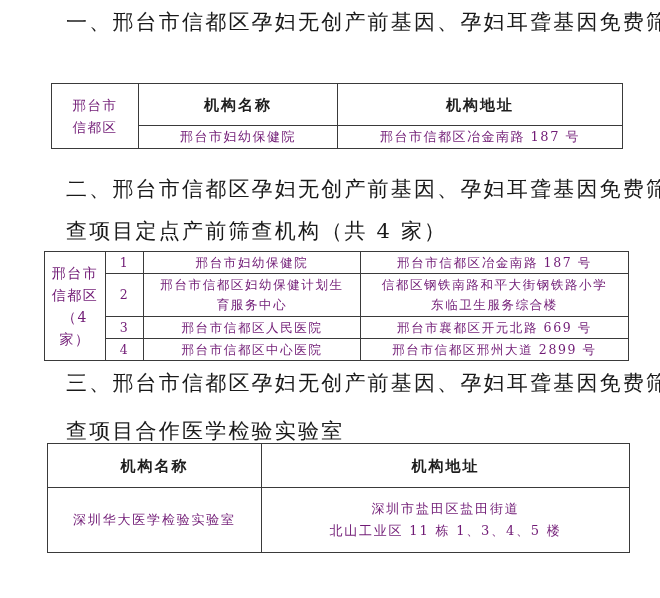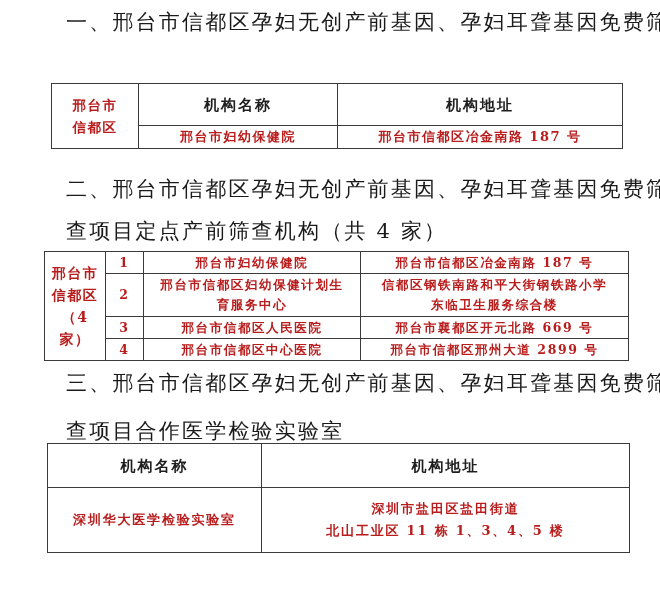--- a/index.html
+++ b/index.html
@@ -3,21 +3,21 @@
 <meta charset="utf-8">
 <style>
   html, body { margin: 0; padding: 0; background: #ffffff; }
   body { width: 660px; height: 598px; position: relative; overflow: hidden;
          font-family: "DejaVu Serif", "Liberation Serif", serif; color: #2a2a2a; }
   .heading { position: absolute; left: 66px; font-size: 21px; letter-spacing: 2.2px;
              line-height: 38px; color: #1a1a1a; white-space: nowrap; font-weight: normal; }
   .heading div { height: 38px; }
   table { position: absolute; border-collapse: collapse; table-layout: fixed; }
   td, th { border: 1.2px solid #3a3a3a; text-align: center; vertical-align: middle;
-           padding: 0; font-size: 13px; letter-spacing: 1.5px; color: #b91c1c; font-weight: bold; line-height: 20px; }
+           padding: 0; font-size: 13px; letter-spacing: 1.5px; color: #701a75; font-weight: normal; line-height: 20px; }
   th { font-size: 15px; font-weight: bold; color: #1e1e1e; letter-spacing: 2px; }
   .t2 td { font-size: 12.5px; letter-spacing: 1.6px; line-height: 20px; }
   .t3 td { font-size: 13px; letter-spacing: 1.8px; }
 </style>
 </head>
 <body>
 
 <div class="heading" style="top:3px;">
   <div>一、邢台市信都区孕妇无创产前基因、孕妇耳聋基因免费筛</div>
 </div>

